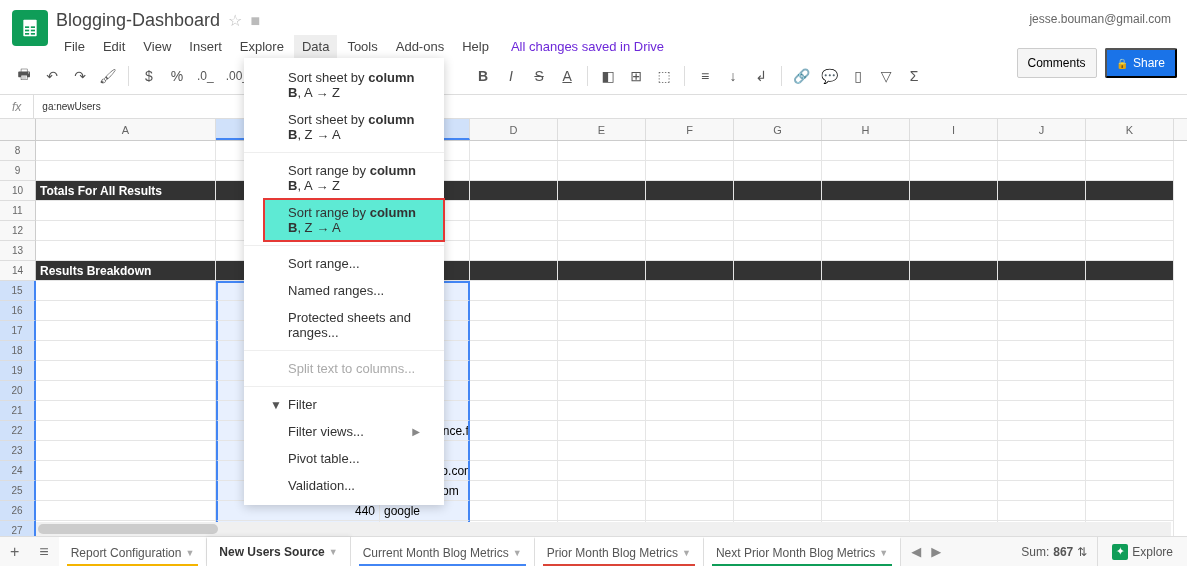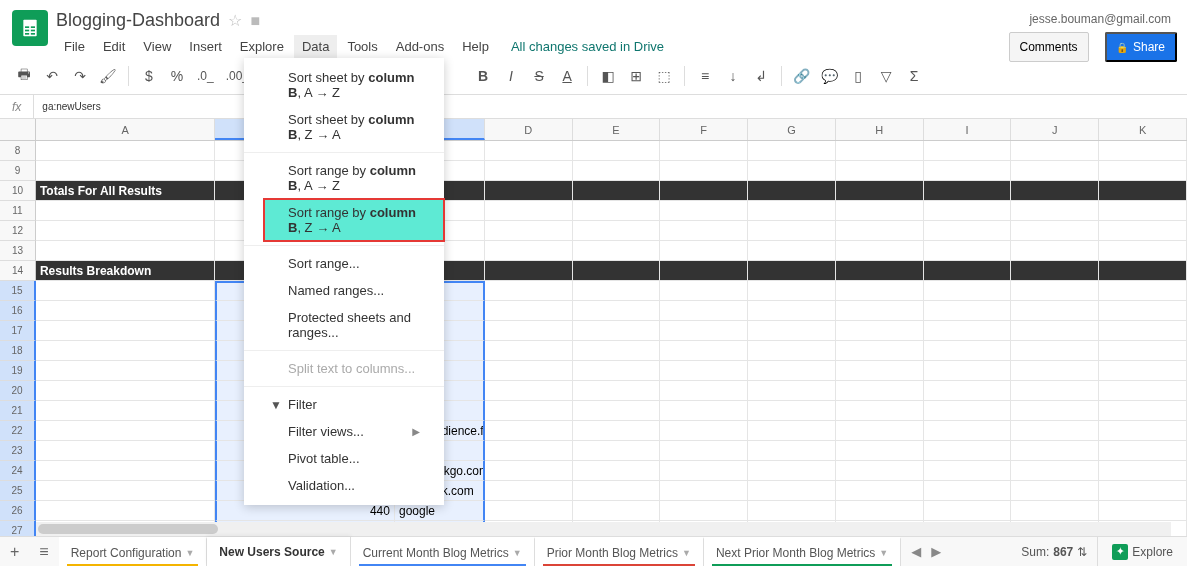--- a/index.html
+++ b/index.html
@@ -8,21 +8,21 @@
 .header { display: flex; align-items: flex-start; padding: 6px 8px 0; }
 .logo { width: 36px; height: 36px; background: #0f9d58; border-radius: 4px; display: flex; align-items: center; justify-content: center; margin: 4px 8px 0 4px; }
 .logo svg { width: 20px; height: 24px; }
 .title-area { flex: 1; }
 .title-row { display: flex; align-items: center; gap: 8px; padding-top: 4px; }
 .doc-title { font-size: 18px; color: #444; }
 .star-icon, .folder-icon { color: #bbb; font-size: 16px; }
 .menu-bar { display: flex; gap: 2px; margin-top: 4px; align-items: center; }
 .menu-item { padding: 4px 8px; font-size: 13px; color: #444; cursor: pointer; }
 .menu-item.active { background: #eee; }
-.save-status { font-size: 13px; color: #0f766e; margin-left: 12px; }
+.save-status { font-size: 13px; color: #6d28d9; margin-left: 12px; }
 .header-right { display: flex; align-items: center; gap: 8px; padding: 6px 8px 0 0; }
 .email { font-size: 12px; color: #666; }
 .comments-btn { border: 1px solid #ccc; background: #f5f5f5; padding: 6px 10px; font-size: 12px; border-radius: 2px; }
 .share-btn { background: #1a73e8; color: #fff; padding: 6px 10px; font-size: 12px; border-radius: 2px; display: flex; align-items: center; gap: 4px; }
 .lock-icon { font-size: 10px; }
 
 .toolbar { display: flex; align-items: center; padding: 6px 12px; border-bottom: 1px solid #ddd; gap: 4px; }
 .tb-icon { width: 24px; height: 24px; display: flex; align-items: center; justify-content: center; color: #555; font-size: 14px; cursor: pointer; }
 .tb-sep { width: 1px; height: 20px; background: #ddd; margin: 0 4px; }
 .tb-text { font-size: 12px; color: #555; padding: 0 4px; }
@@ -30,21 +30,21 @@
 .formula-bar { display: flex; align-items: center; border-bottom: 1px solid #ddd; height: 24px; }
 .fx-label { padding: 0 12px; font-style: italic; font-size: 12px; color: #888; border-right: 1px solid #ddd; height: 100%; display: flex; align-items: center; }
 .fx-content { padding: 0 8px; font-size: 10px; color: #333; }
 
 .grid-area { position: relative; height: 420px; overflow: hidden; }
 .col-headers { display: flex; height: 22px; border-bottom: 1px solid #ccc; background: #f8f8f8; }
 .row-header-corner { width: 36px; border-right: 1px solid #ccc; background: #f8f8f8; }
 .col-header { border-right: 1px solid #ddd; text-align: center; font-size: 11px; color: #666; line-height: 22px; }
 .col-header.selected { background: #d0e1fa; border-bottom: 2px solid #4285f4; }
 .cw-a { width: 180px; }
-.cw-b { width: 180px; }
+.cw-b { width: 164px; }
 .cw-c { width: 90px; }
 .cw-def { width: 88px; }
 
 .rows { }
 .row { display: flex; height: 20px; }
 .row-header { width: 36px; border-right: 1px solid #ccc; border-bottom: 1px solid #ddd; background: #f8f8f8; text-align: center; font-size: 10px; color: #666; line-height: 20px; }
 .row-header.selected { background: #d0e1fa; border-right: 2px solid #4285f4; }
 .cell { border-right: 1px solid #e5e5e5; border-bottom: 1px solid #e5e5e5; font-size: 12px; padding: 0 4px; line-height: 20px; overflow: hidden; white-space: nowrap; }
 .cell.selected { background: #e8f0fe; }
 .cell.num { text-align: right; }
@@ -111,21 +111,21 @@
       <span class="menu-item">Add-ons</span>
       <span class="menu-item">Help</span>
       <span class="save-status">All changes saved in Drive</span>
     </div>
   </div>
   <div class="header-right">
     <span class="email">jesse.bouman@gmail.com</span>
   </div>
 </div>
 
-<div style="position:absolute; top:32px; right:10px; display:flex; gap:16px;">
+<div style="position:absolute; top:48px; right:10px; display:flex; gap:8px;">
   <button class="comments-btn">Comments</button>
   <button class="share-btn">
       <span class="lock-icon">🔒</span>
       <span>Share</span>
     </button>
 </div>
 
 <div class="toolbar">
   <span class="tb-icon">🖶</span>
   <span class="tb-icon">↶</span>

